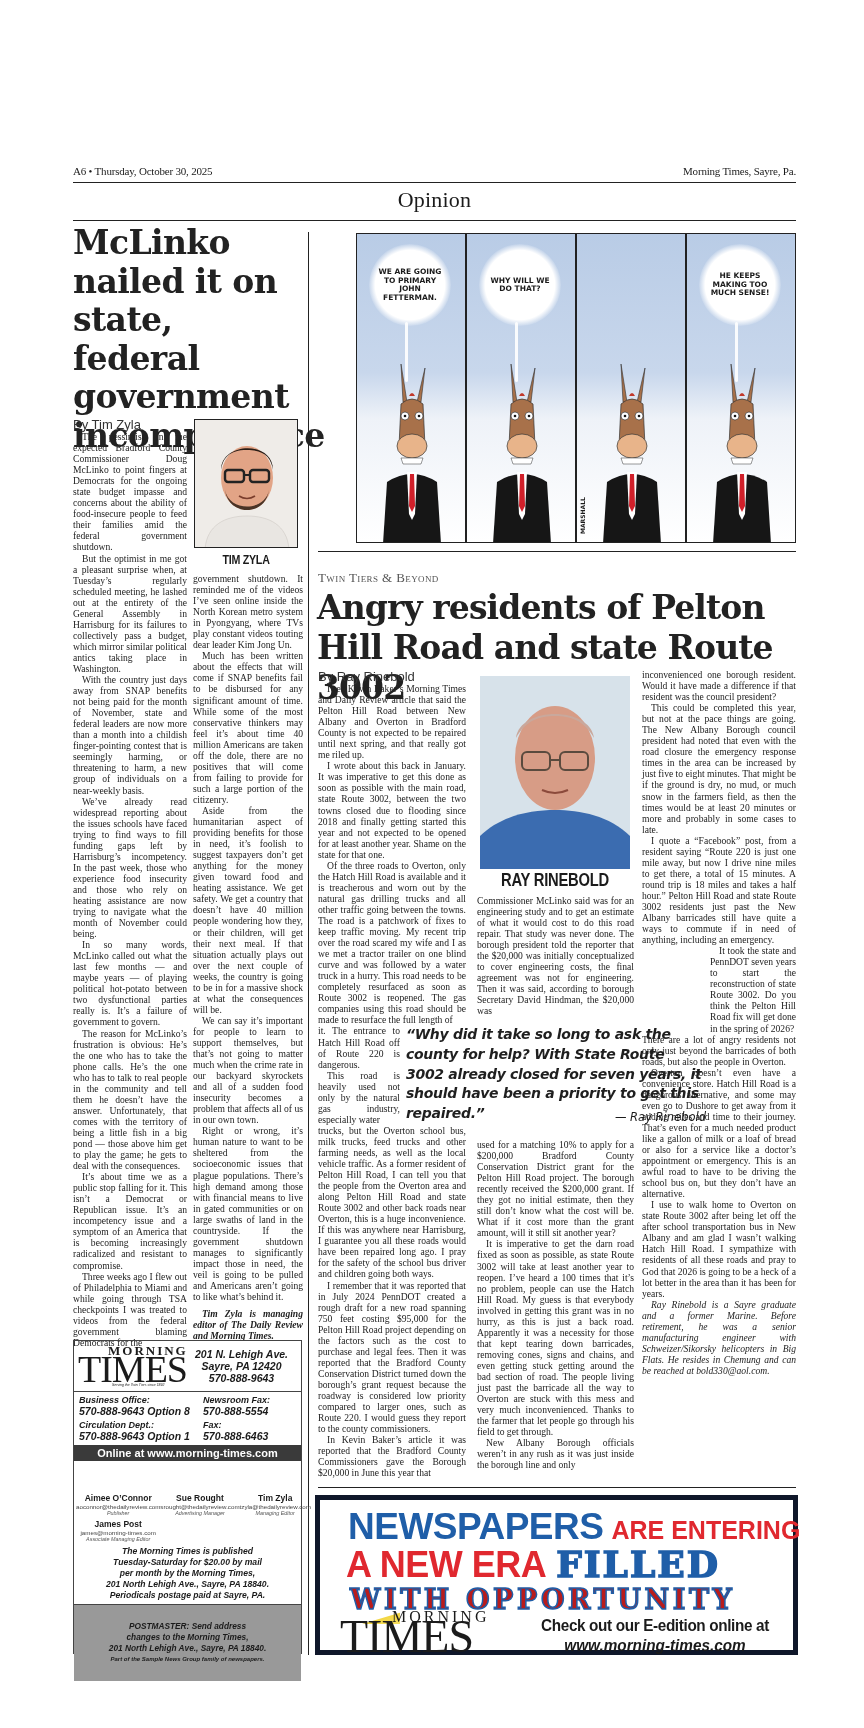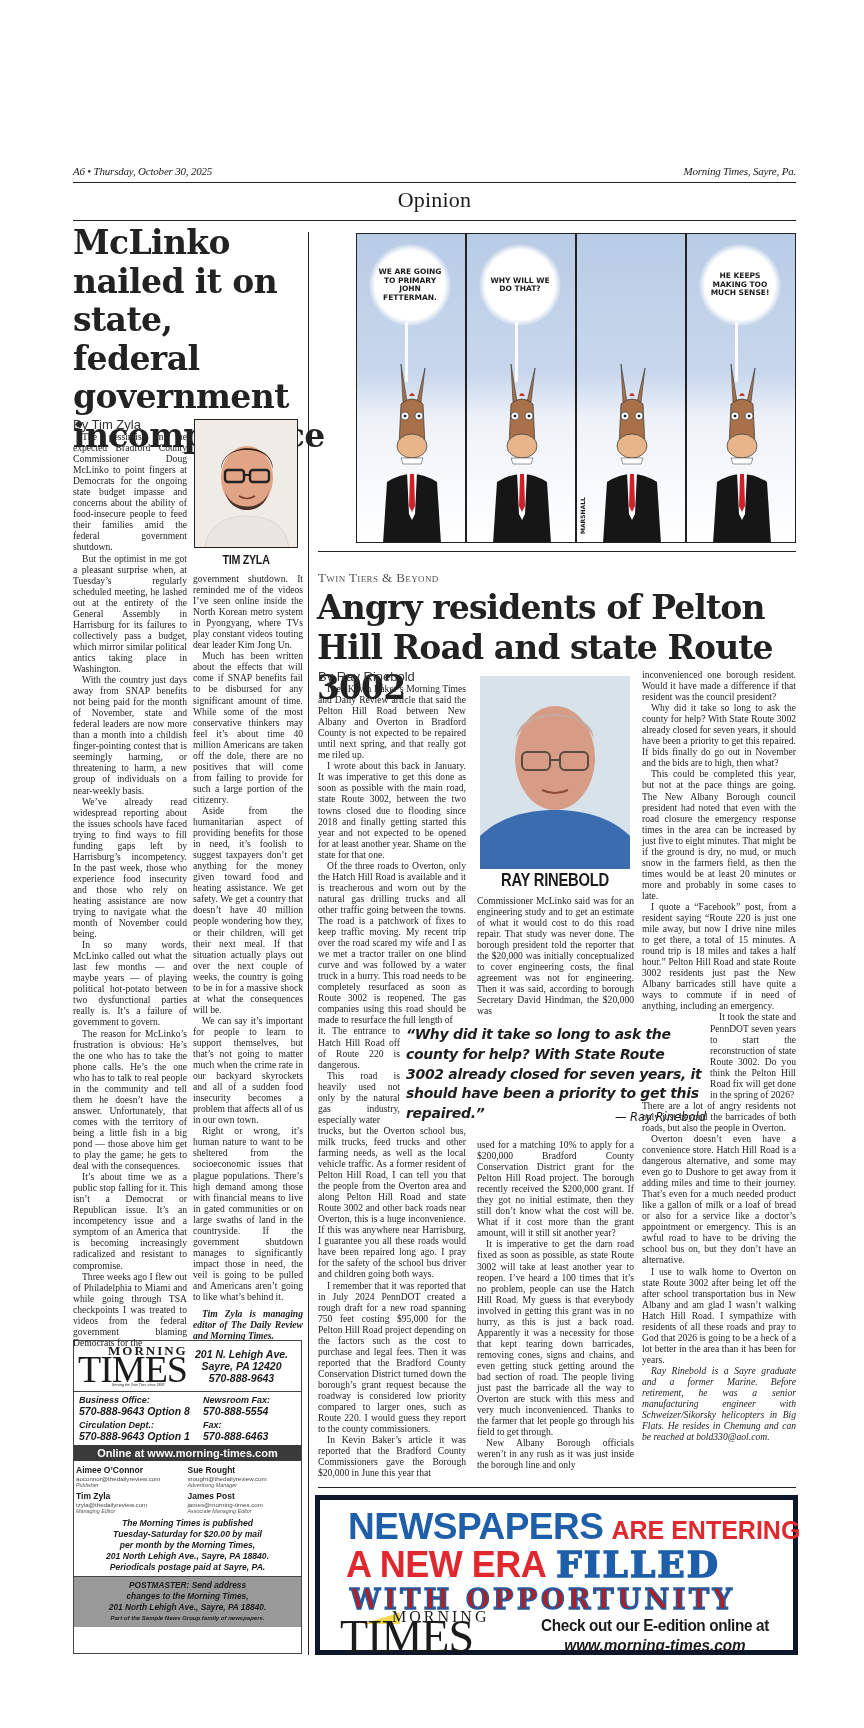--- a/index.html
+++ b/index.html
@@ -1,19 +1,19 @@
 <!DOCTYPE html>
 <html><head>
 <meta charset="utf-8">
 <style>
   * { box-sizing: border-box; margin: 0; padding: 0; }
   html, body { width: 864px; height: 1728px; background: #ffffff; overflow: hidden; }
   body { position: relative; font-family: "Liberation Serif", serif; color: #1b1b1b; }
 
-  .folio { position: absolute; left: 73px; top: 165px; width: 723px; font-size: 11px; display: flex; justify-content: space-between; letter-spacing: -0.2px; font-style: italic; }
+  .folio { position: absolute; left: 73px; top: 165px; width: 723px; font-size: 11px; display: flex; justify-content: space-between; letter-spacing: -0.2px; }
   .rule-top { position: absolute; left: 73px; top: 182px; width: 723px; border-top: 1.2px solid #222; }
   .section-title { position: absolute; left: 73px; top: 187px; width: 723px; text-align: center; font-size: 22px; letter-spacing: 0.2px; }
   .rule-sec { position: absolute; left: 73px; top: 220px; width: 723px; border-top: 1.5px solid #222; }
   .vrule { position: absolute; left: 308px; top: 232px; height: 1423px; border-left: 1.5px solid #222; }
 
   
   .left-headline { position: absolute; left: 73px; top: 224px; width: 232px; font-family: "DejaVu Serif", serif; font-weight: bold; font-size: 33px; line-height: 38.5px; letter-spacing: -0.6px; color: #222; }
   .byline { font-family: "Liberation Sans", sans-serif; font-size: 13px; color: #333; }
   .left-byline { position: absolute; left: 73px; top: 417px; }
   .body-text { font-size: 9.6px; line-height: 11.05px; text-align: justify; color: #222; }
@@ -31,26 +31,26 @@
   .mh-top { display: flex; height: 51px; align-items: center; padding: 3px 4px; border-bottom: 1px solid #444; }
   .mh-logo { width: 108px; position: relative; height: 46px; }
   .mh-logo .morning { position: absolute; left: 30px; top: 0; font-family: "Liberation Serif", serif; font-size: 13px; letter-spacing: 2px; font-weight: bold; }
   .mh-logo .times { position: absolute; left: 0; top: 6px; font-family: "Liberation Serif", serif; font-size: 38px; letter-spacing: -1px; line-height: 40px; }
   .mh-logo .tag { position: absolute; left: 34px; top: 40px; font-size: 3.5px; font-style: italic; }
   .mh-addr { flex: 1; text-align: center; font-weight: bold; font-style: italic; font-size: 10.5px; line-height: 12px; }
   .mh-grid { display: grid; grid-template-columns: 1fr 0.75fr; padding: 3px 5px 0 5px; row-gap: 3px; font-weight: bold; font-style: italic; }
   .mh-grid .lbl { font-size: 9px; }
   .mh-grid .val { font-size: 10.5px; }
   .mh-online { background: #3a3a3a; color: #fff; text-align: center; font-weight: bold; font-size: 11px; padding: 2px 0; margin-top: 3px; }
-  .mh-staff { display: grid; grid-template-columns: 1fr 1fr; padding: 4px 2px 0 2px; row-gap: 3px; }
+  .mh-staff { display: grid; grid-template-columns: 1fr 1fr 1fr; text-align: center; padding: 4px 2px 0 2px; row-gap: 3px; margin-top: 28px; }
   .mh-staff .name { font-weight: bold; font-size: 8.5px; }
   .mh-staff .email { font-size: 6.2px; color: #444; }
   .mh-staff .role { font-size: 5.4px; font-style: italic; color: #555; }
   .mh-pub { text-align: center; font-weight: bold; font-style: italic; font-size: 8.6px; line-height: 11px; padding: 4px 2px 3px; }
-  .mh-post { background: #999; border-top: 1px solid #444; text-align: center; font-weight: bold; font-style: italic; font-size: 8.3px; line-height: 11px; padding: 3px 2px; color: #1b1b1b; }
+  .mh-post { background: #999; border-top: 1px solid #444; text-align: center; font-weight: bold; font-style: italic; font-size: 8.3px; line-height: 11px; padding: 16px 2px; color: #1b1b1b; }
   .mh-post .small { font-size: 6px; }
 
   
   .cartoon { position: absolute; left: 318px; top: 233px; width: 478px; height: 312px; display: flex; justify-content: flex-end; }
   .panel { width: 110px; height: 310px; border: 1.3px solid #222; background: linear-gradient(180deg,#b9cce6 0%,#c8d7ec 45%,#eef2f8 60%,#ffffff 100%); position: relative; overflow: hidden; }
   .bubble { position: absolute; left: 12px; top: 10px; width: 82px; height: 82px; border-radius: 50%; background: radial-gradient(circle, #ffffff 60%, rgba(255,255,255,0) 72%); display: flex; align-items: center; justify-content: center; text-align: center; font-family: "DejaVu Sans", sans-serif; font-size: 7.5px; font-weight: bold; line-height: 8.5px; text-transform: uppercase; padding: 8px; }
   .bubble-tail { position: absolute; width: 3px; height: 60px; left: 48px; top: 88px; background: #fff; border-radius: 2px; opacity: 0.9; }
   .donkey { position: absolute; left: 22px; top: 120px; width: 66px; height: 190px; }
   .signature { position: absolute; left: 2px; top: 230px; width: 14px; height: 70px; font-family: "DejaVu Sans", sans-serif; font-size: 6px; font-weight: bold; writing-mode: vertical-rl; transform: rotate(180deg); }
 
@@ -328,21 +328,20 @@
 <div class="pq-attr">— Ray Rinebold</div>
 
 <div class="col-m2-bot body-text">
   <p style="text-indent:0">used for a matching 10% to apply for a $200,000 Bradford County Conservation District grant for the Pelton Hill Road project. The borough recently received the $200,000 grant. If they got no initial estimate, then they still don’t know what the cost will be. What if it cost more than the grant amount, will it still sit another year?</p>
   <p>It is imperative to get the darn road fixed as soon as possible, as state Route 3002 will take at least another year to reopen. I’ve heard a 100 times that it’s no problem, people can use the Hatch Hill Road. My guess is that everybody involved in getting this grant was in no hurry, as this is just a back road. Apparently it was a necessity for those that kept tearing down barricades, removing cones, signs and chains, and even getting stuck getting around the bad section of road. The people living just past the barricade all the way to Overton are stuck with this mess and very much inconvenienced. Thanks to the farmer that let people go through his field to get through.</p>
   <p>New Albany Borough officials weren’t in any rush as it was just inside the borough line and only</p>
 </div>
 
 <div class="col-m3 body-text">
   <p style="text-indent:0">inconvenienced one borough resident. Would it have made a difference if that resident was the council president?</p>
-  <p>Why did it take so long to ask the county for help? With State Route 3002 already closed for seven years, it should have been a priority to get this repaired. If bids finally do go out in November and the bids are to high, then what?</p>
   <p>This could be completed this year, but not at the pace things are going. The New Albany Borough council president had noted that even with the road closure the emergency response times in the area can be increased by just five to eight minutes. That might be if the ground is dry, no mud, or much snow in the farmers field, as then the times would be at least 20 minutes or more and probably in some cases to late.</p>
   <p>I quote a “Facebook” post, from a resident saying “Route 220 is just one mile away, but now I drive nine miles to get there, a total of 15 minutes. A round trip is 18 miles and takes a half hour.” Pelton Hill Road and state Route 3002 residents just past the New Albany barricades still have quite a ways to commute if in need of anything, including an emergency.</p>
   <p class="wrap-narrow-r">It took the state and PennDOT seven years to start the reconstruction of state Route 3002. Do you think the Pelton Hill Road fix will get done in the spring of 2026?</p>
   <p style="text-indent:0">There are a lot of angry residents not only just beyond the barricades of both roads, but also the people in Overton.</p>
   <p>Overton doesn’t even have a convenience store. Hatch Hill Road is a dangerous alternative, and some may even go to Dushore to get away from it adding miles and time to their journey. That’s even for a much needed product like a gallon of milk or a loaf of bread or also for a service like a doctor’s appointment or emergency. This is an awful road to have to be driving the school bus on, but they don’t have an alternative.</p>
   <p>I use to walk home to Overton on state Route 3002 after being let off the after school transportation bus in New Albany and am glad I wasn’t walking Hatch Hill Road. I sympathize with residents of all these roads and pray to God that 2026 is going to be a heck of a lot better in the area than it has been for years.</p>
   <p style="font-style:italic">Ray Rinebold is a Sayre graduate and a former Marine. Before retirement, he was a senior manufacturing engineer with Schweizer/Sikorsky helicopters in Big Flats. He resides in Chemung and can be reached at bold330@aol.com.</p>
 </div>
 
 <div class="rule-bottom"></div>

